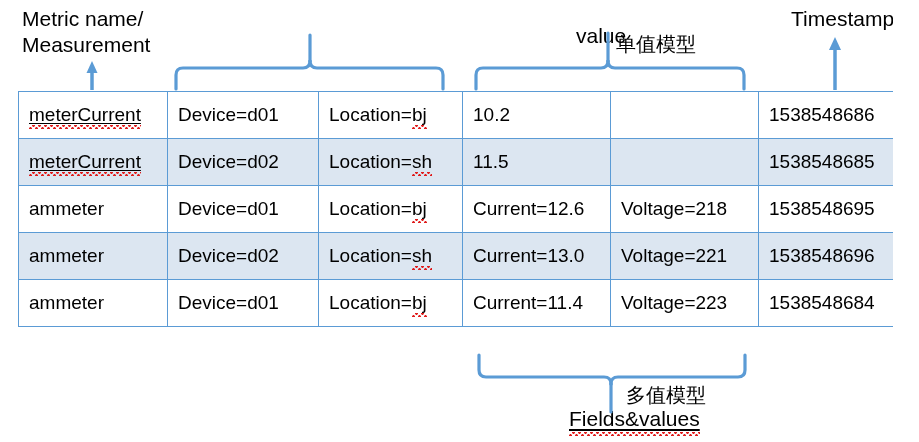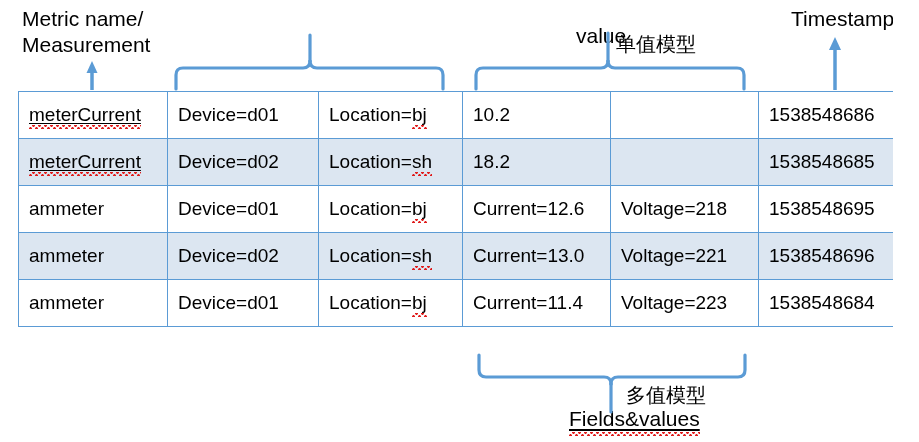--- a/index.html
+++ b/index.html
@@ -185,21 +185,21 @@
           <td><span>Location=</span><span class="sq">bj</span></td>
           <td><span>10.2</span></td>
           <td><span></span></td>
           <td><span>1538548686</span></td>
         </tr>
 
         <tr class="alt">
           <td><span class="sq underlined">meterCurrent</span></td>
           <td><span>Device=d02</span></td>
           <td><span>Location=</span><span class="sq">sh</span></td>
-          <td><span>18.2</span></td>
+          <td><span>11.5</span></td>
           <td><span></span></td>
           <td><span>1538548685</span></td>
         </tr>
 
         <tr>
           <td><span>ammeter</span></td>
           <td><span>Device=d01</span></td>
           <td><span>Location=</span><span class="sq">bj</span></td>
           <td><span>Current=12.6</span></td>
           <td><span>Voltage=218</span></td>

